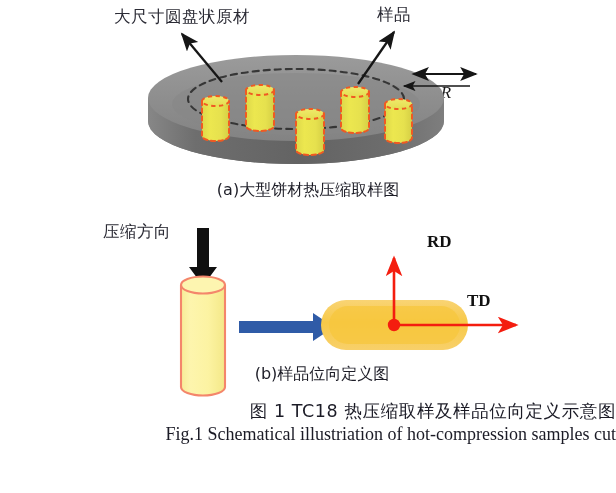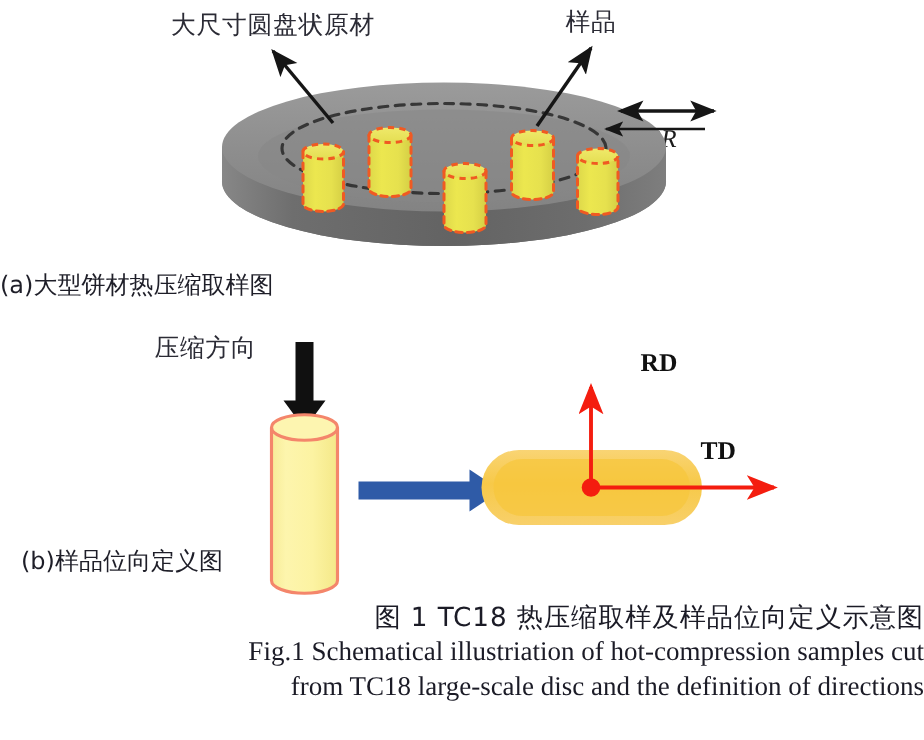--- a/index.html
+++ b/index.html
@@ -47,21 +47,21 @@
     font-family: "Liberation Serif", "DejaVu Serif", serif;
     font-weight: bold;
     font-size: 17px;
     color: #111111;
   }
 
   .subcaption {
     font-family: "DejaVu Sans", "Liberation Sans", sans-serif;
     font-size: 16px;
     color: #1e1e28;
-    text-align: left;
+    text-align: center;
     width: 100%;
     left: 0;
   }
 
   
   .caption-block {
     position: absolute;
     left: 0;
     width: 616px;
     text-align: right;
@@ -242,17 +242,16 @@
       <circle cx="394" cy="325" r="6.2" fill="#f41d0f"></circle>
     </svg>
 
     <span class="abs subcaption" style="top:364px;padding-left:14px;">(b)样品位向定义图</span>
   </div>
 
   <div class="caption-block" style="top:399px;">
     <div class="caption-cn">图 1  TC18 热压缩取样及样品位向定义示意图</div>
     <div class="caption-en">
       <span class="caption-en-line">Fig.1  Schematical illustriation of hot-compression samples cut</span>
-      <span class="caption-en-line">from TC18 large-scale disc and the definition of directions</span>
     </div>
   </div>
 
 </div>
 
 </body></html>

